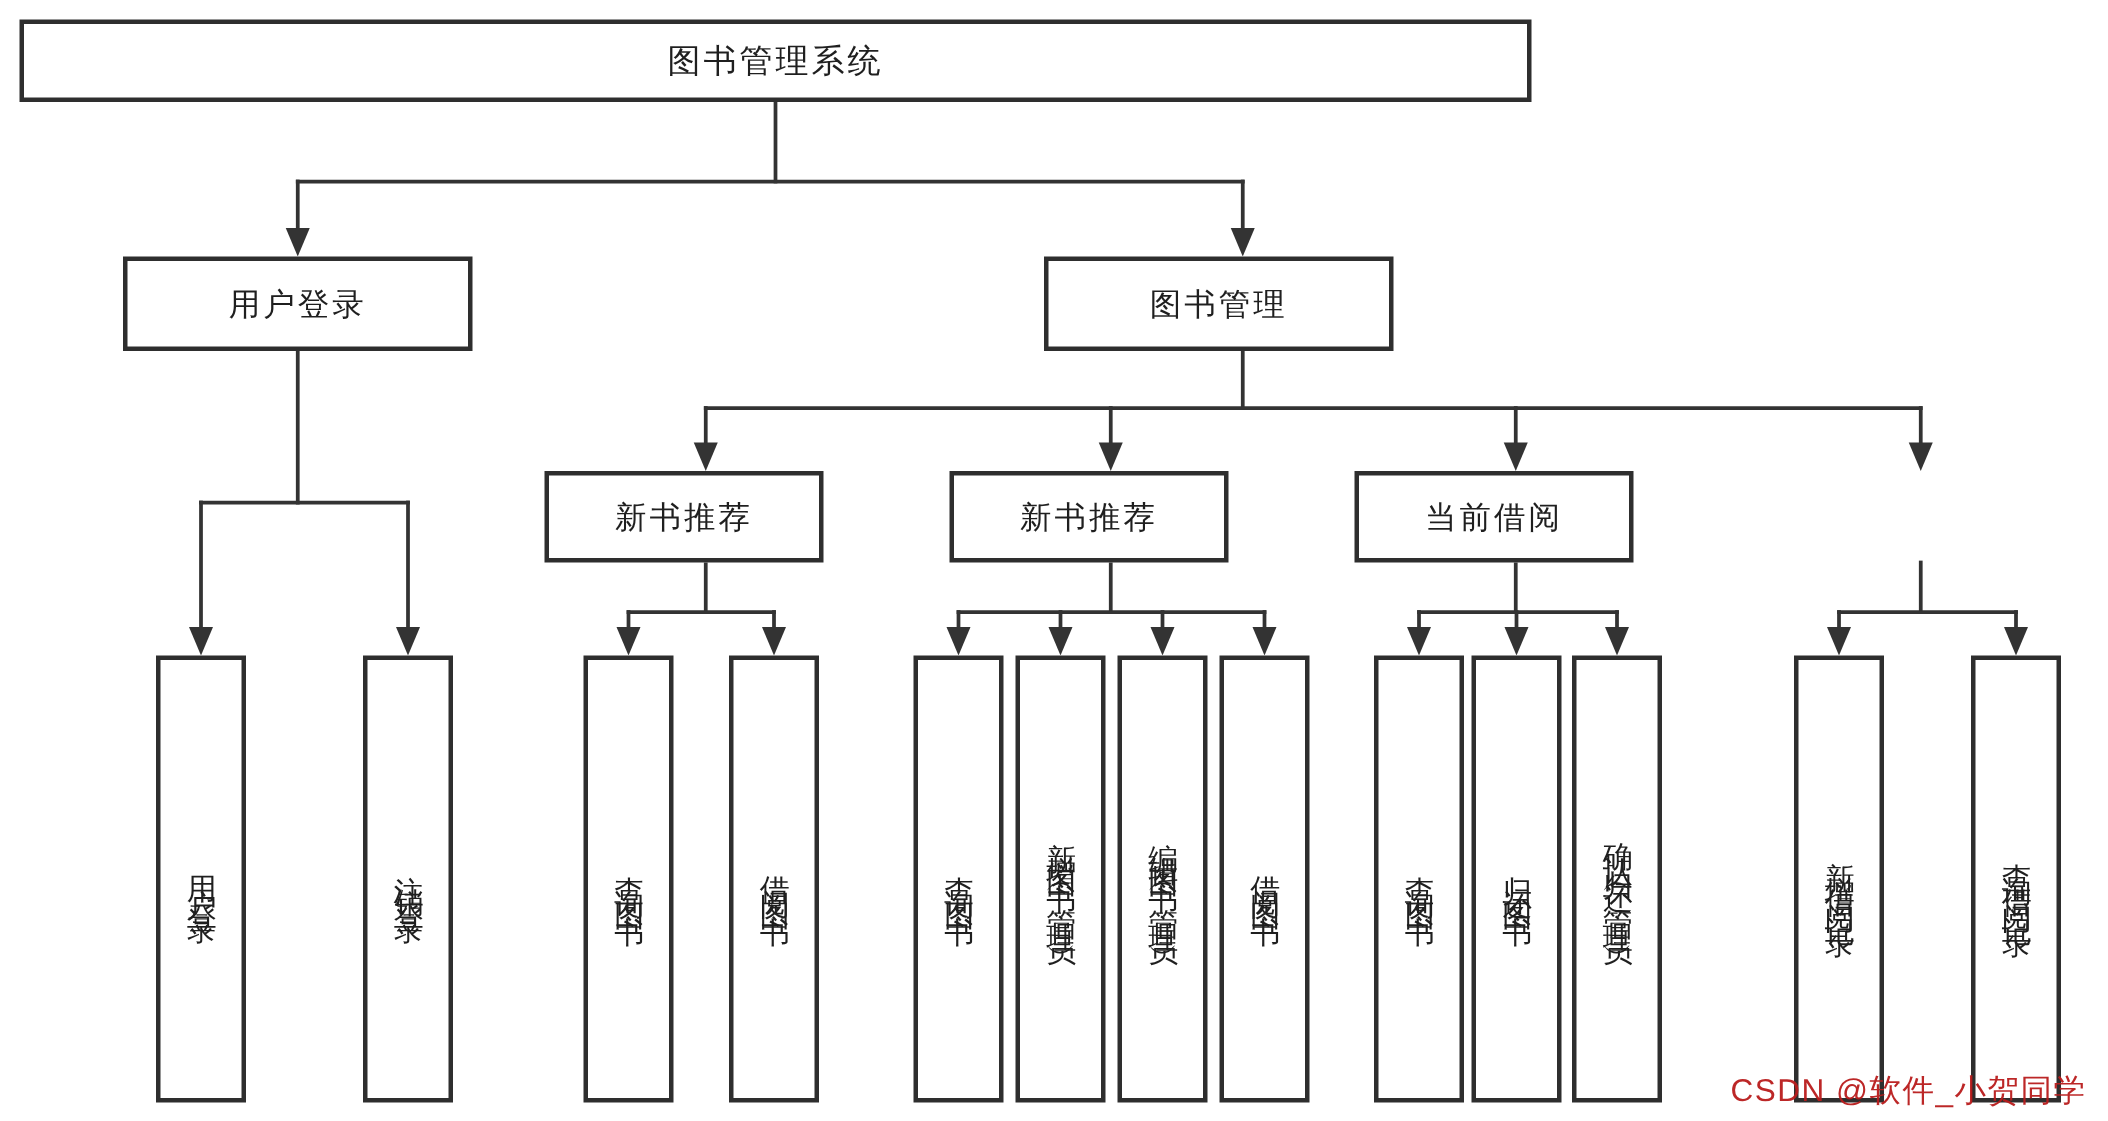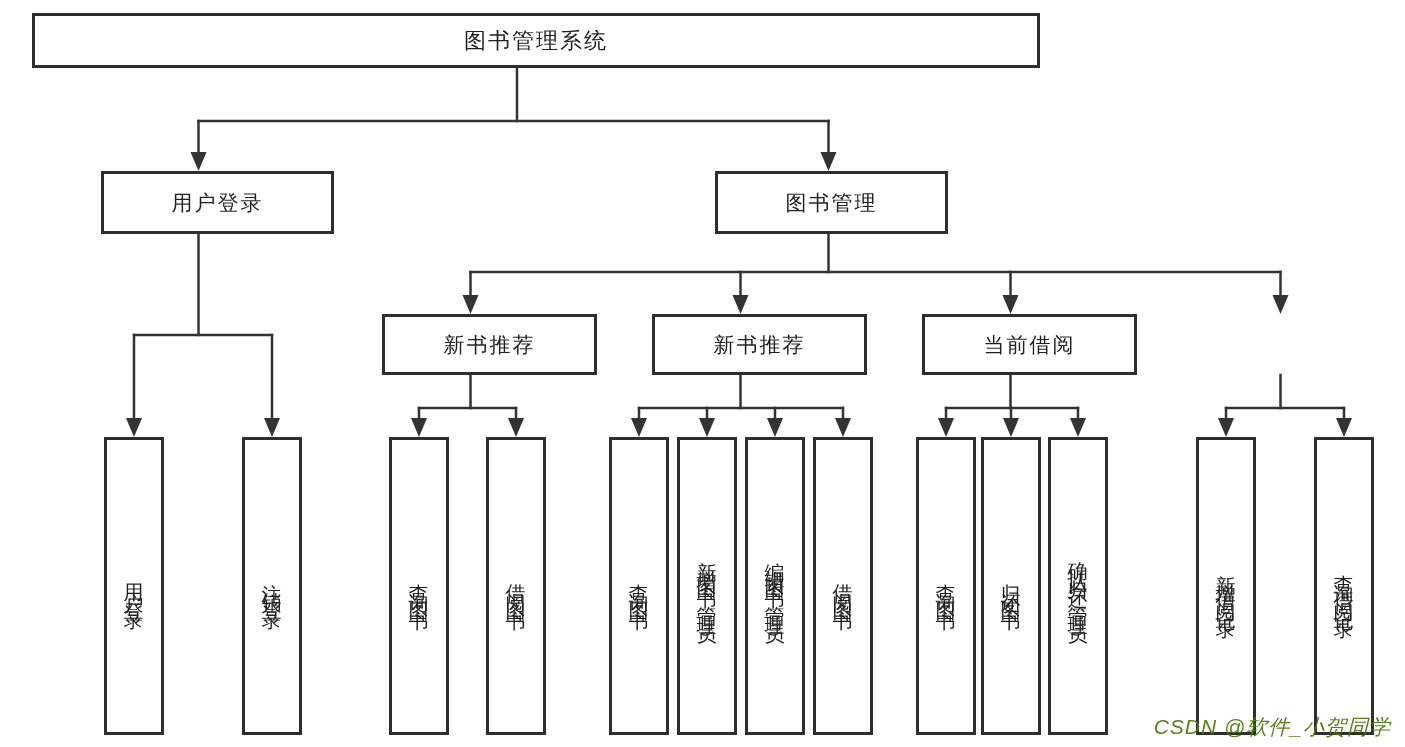--- a/index.html
+++ b/index.html
@@ -29,51 +29,49 @@
     border: 3px solid #2e2e2e;
     display: flex;
     align-items: center;
     justify-content: center;
     z-index: 2;
   }
   .hbox {
     font-size: 21px;
     letter-spacing: 2px;
     white-space: nowrap;
-    margin-left: 19px;
   }
   .root-box {
     left: 13px; top: 13px; width: 1008px; height: 55px;
     font-size: 22px;
   }
   .lvl2 { height: 63px; width: 233px; top: 171px; }
-  .lvl3 { height: 61px; width: 215px; top: 314px; }
+  .lvl3 { height: 61px; width: 186px; top: 314px; }
   .vbox {
     top: 437px; width: 60px; height: 298px;
   }
   .vbox span {
     writing-mode: vertical-rl;
     text-orientation: mixed;
     font-size: 20px;
     letter-spacing: 9px;
     line-height: 1;
     display: block;
     max-height: 284px;
   }
   .watermark {
     position: absolute;
     right: 14px;
     bottom: 6px;
     z-index: 3;
     font-size: 21px;
-    color: #4d7c0f;
+    color: #b91c1c;
     opacity: 0.95;
     letter-spacing: 1px;
     white-space: nowrap;
-    font-style: italic;
   }
 </style>
 </head>
 <body>
 
 <div class="canvas">
 
   <svg class="connectors" width="1405" height="747">
       <line x1="517" y1="68" x2="517" y2="121" stroke="#333333" stroke-width="2.5" stroke-linecap="square"></line>
       <line x1="198.5" y1="121" x2="828.5" y2="121" stroke="#333333" stroke-width="2.5" stroke-linecap="square"></line>

